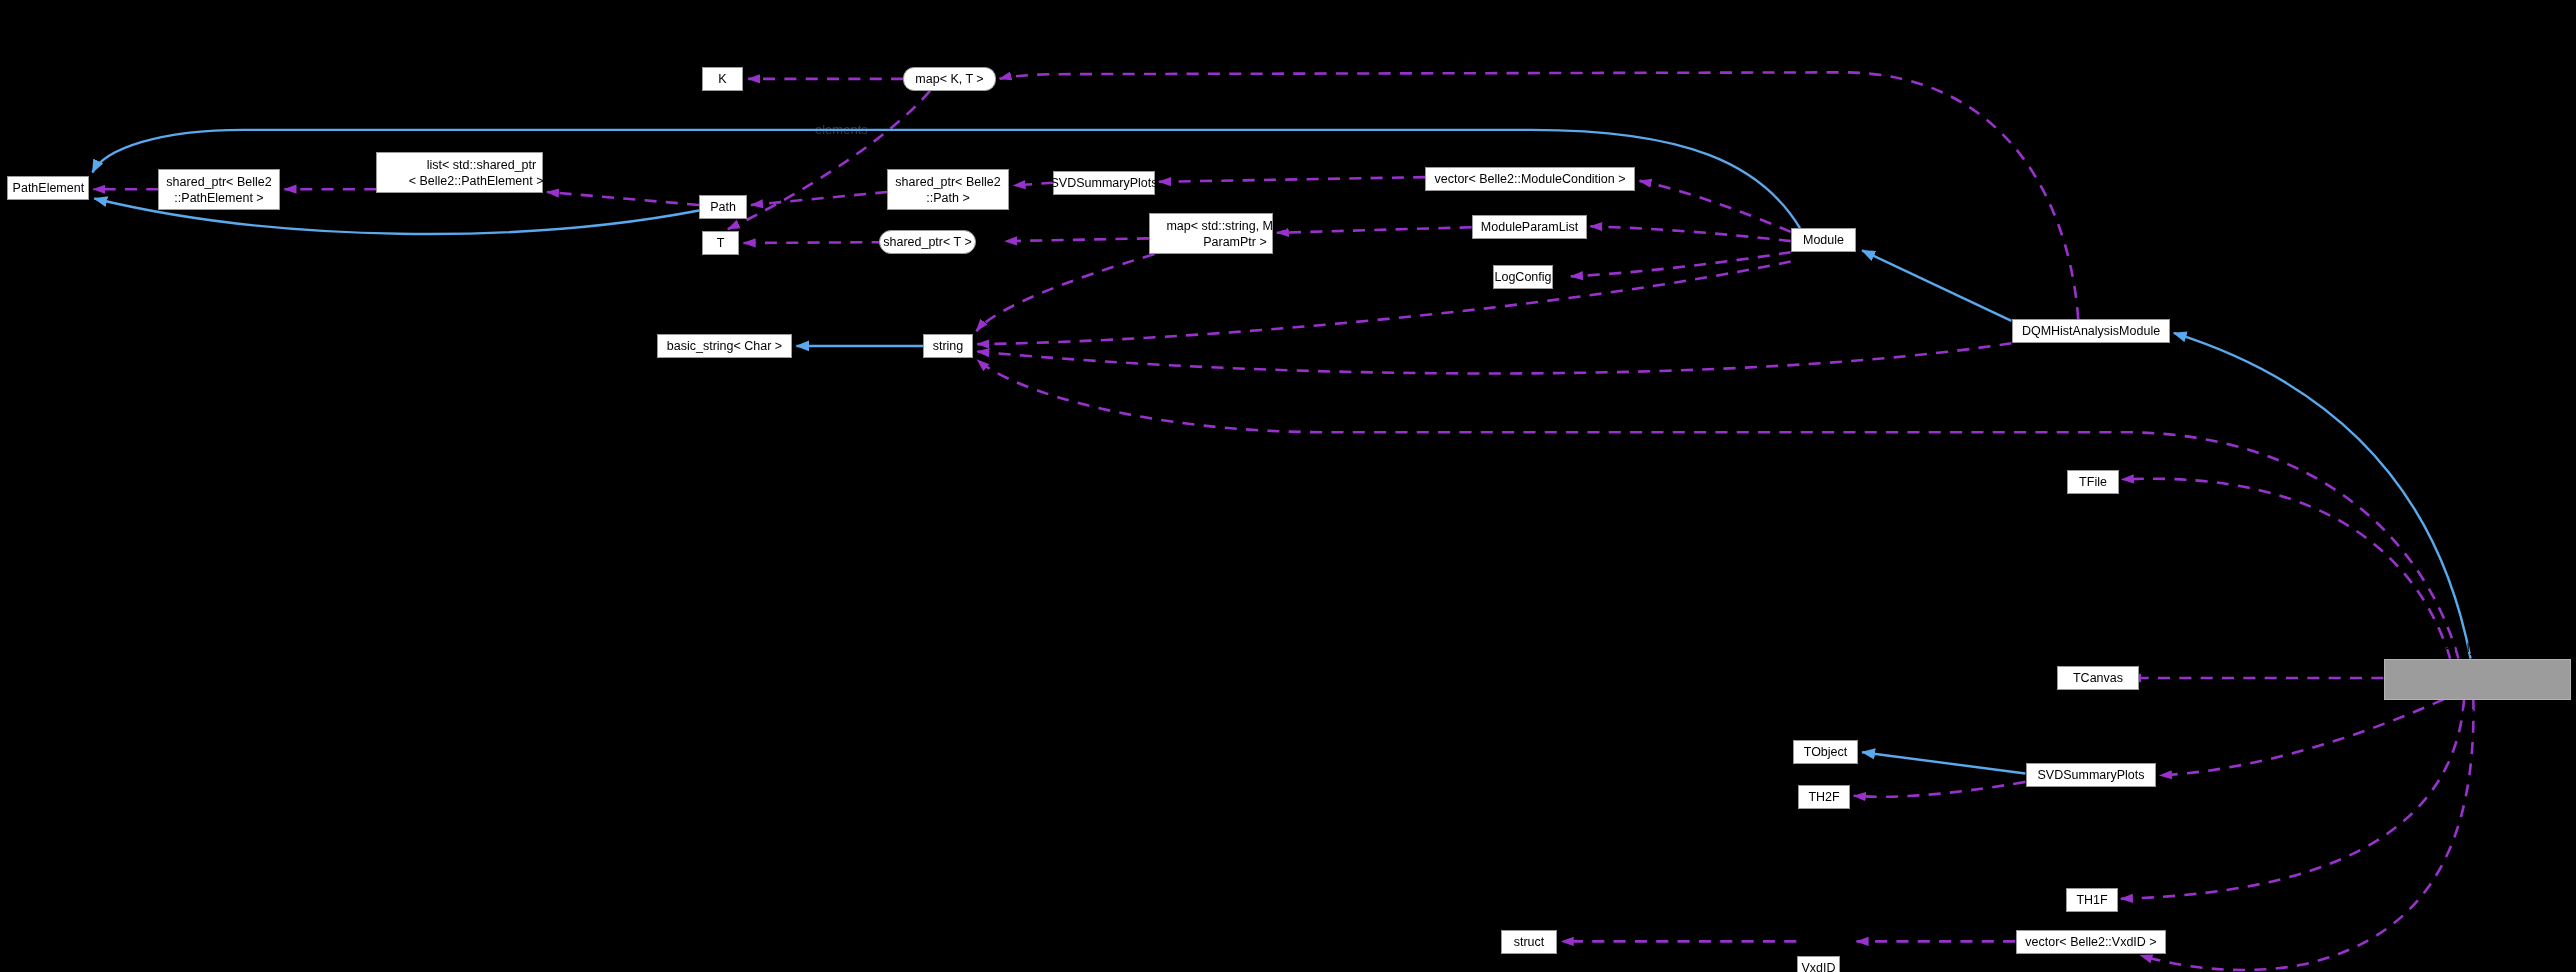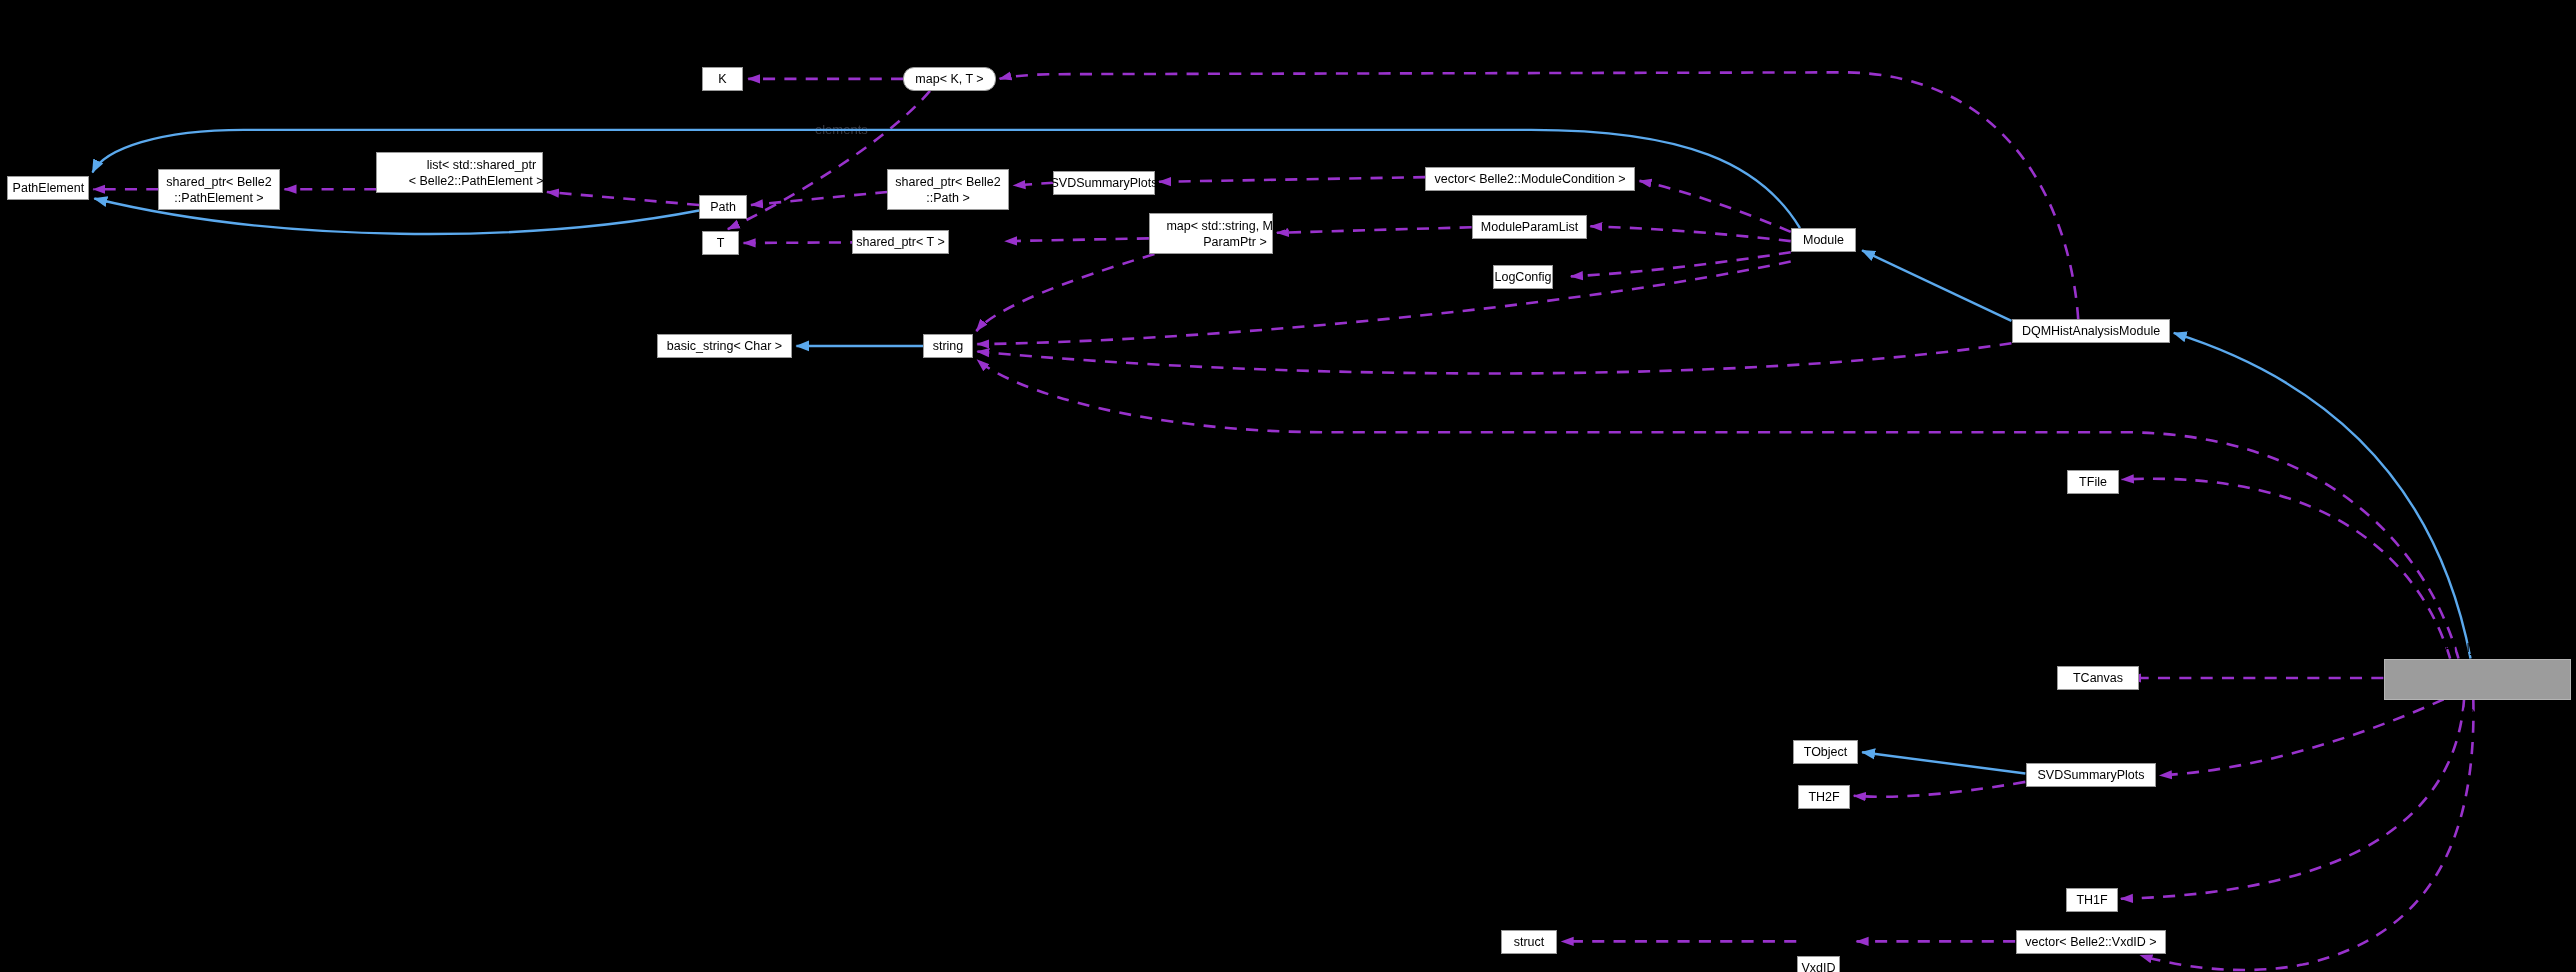--- a/index.html
+++ b/index.html
@@ -110,21 +110,21 @@
       <div class="node" style="left: 699px; top: 195px; width: 48px; height: 24px;">
         <span>Path</span>
       </div>
       <div class="node" style="left: 702px; top: 231px; width: 37px; height: 24px;">
         <span>T</span>
       </div>
       <div class="node" style="left: 887px; top: 169px; width: 122px; height: 41px;">
         <span>shared_ptr&lt; Belle2</span>
         <span>::Path &gt;</span>
       </div>
-      <div class="node" style="left: 852px; top: 230px; width: 97px; height: 24px;">
+      <div class="node" style="left: 879px; top: 230px; width: 97px; height: 24px; border-radius: 12px;">
         <span>shared_ptr&lt; T &gt;</span>
       </div>
       <div class="node" style="left: 1053px; top: 171px; width: 102px; height: 24px;">
         <span>SVDSummaryPlots</span>
       </div>
       <div class="node" style="left: 1149px; top: 213px; width: 124px; height: 41px; padding-left: 48px;">
         <span>map&lt; std::string, Module</span>
         <span>ParamPtr &gt;</span>
       </div>
       <div class="node" style="left: 1425px; top: 167px; width: 210px; height: 24px;">

